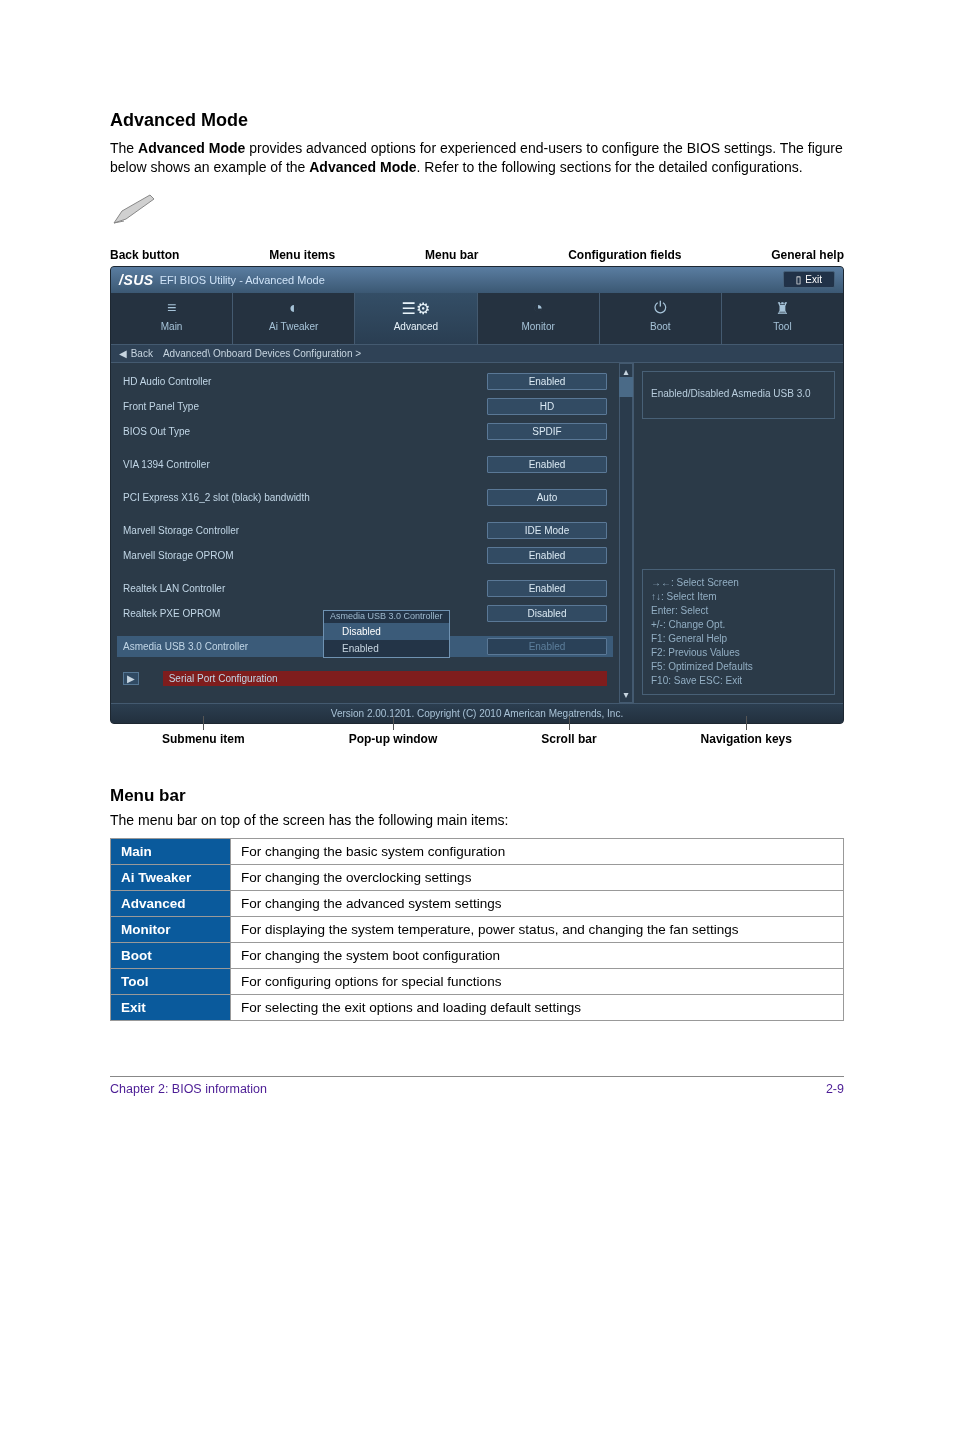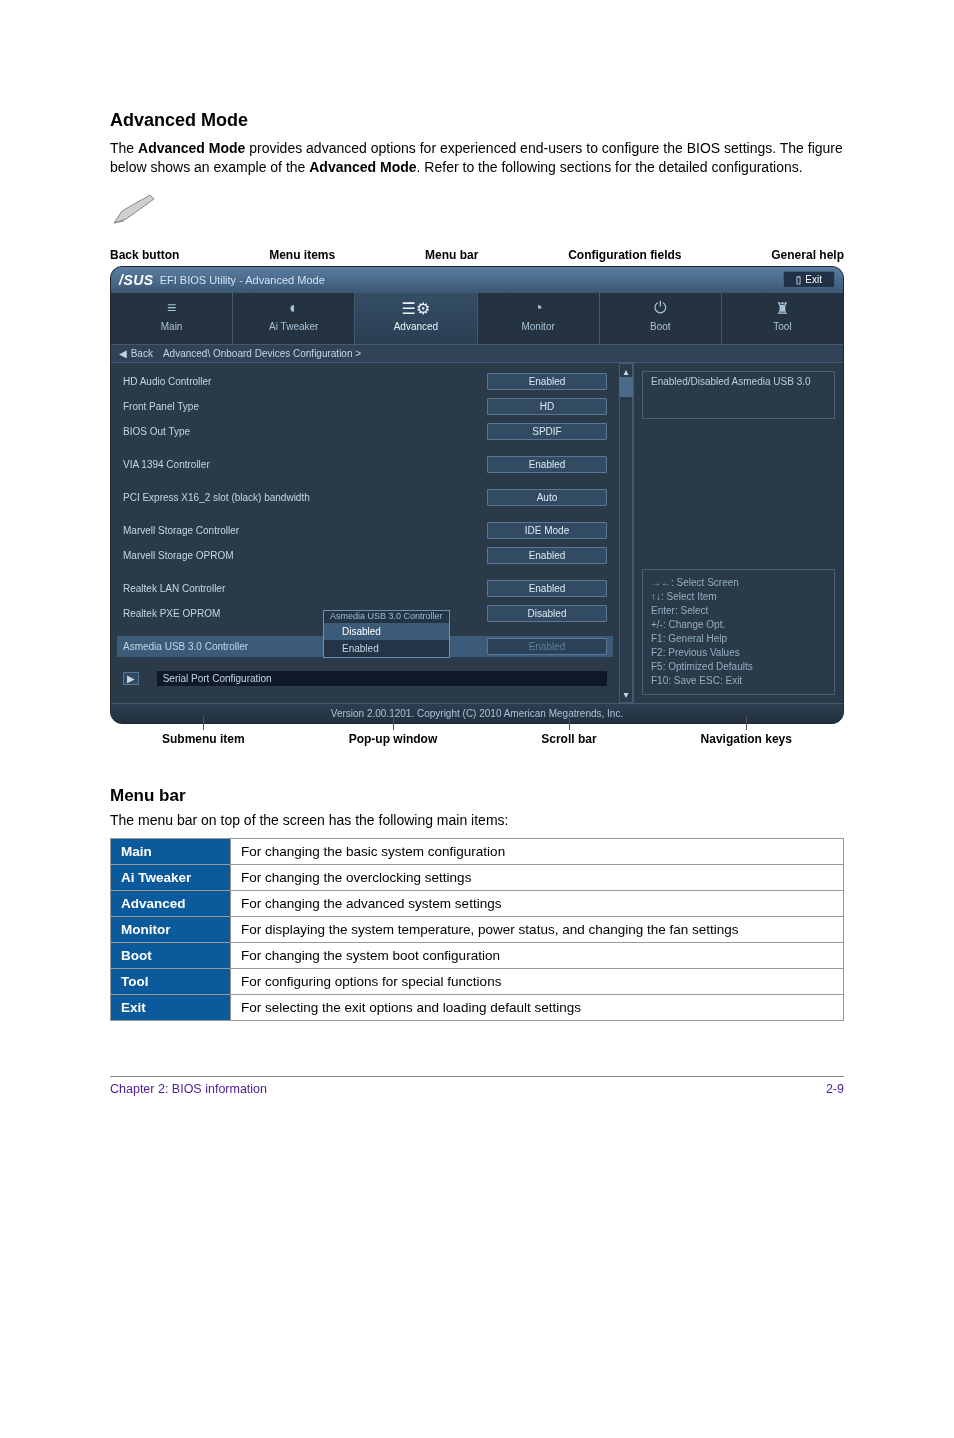--- a/index.html
+++ b/index.html
@@ -8,46 +8,46 @@
     .intro { line-height: 1.35; }
     .intro b { font-weight: bold; }
     .note-row { display: flex; align-items: center; gap: 18px; margin: 14px 0 18px 0; }
     .pen-icon { flex: 0 0 auto; }
     .pen-icon svg { width: 48px; height: 36px; }
     .note-text { border-bottom: 1px solid #aaa; padding-bottom: 16px; flex: 1; }
 
     .annotations { display: flex; justify-content: space-between; font-size: 12px; font-weight: bold; margin-bottom: 4px; }
     .ann { text-align: center; }
 
-    .bios-window { background: #2b3a48; border: 1px solid #1d2731; border-radius: 12px; color: #c7d5e0; font-size: 10px; position: relative; overflow: hidden; }
+    .bios-window { background: #2b3a48; border: 1px solid #1d2731; border-radius: 4px; color: #c7d5e0; font-size: 10px; position: relative; overflow: hidden; }
     .bios-title-row { display: flex; justify-content: space-between; align-items: center; padding: 4px 8px; background: linear-gradient(to bottom, #5a7da1, #3b5873); height: 26px; }
     .bios-title { display: flex; align-items: center; gap: 6px; color: #cfe3f7; font-size: 11px; }
     .asus-logo { font-style: italic; font-weight: bold; color: #fff; font-size: 14px; letter-spacing: 0.5px; }
     .exit-btn { background: #213248; color: #fff; border: 1px solid #45607a; border-radius: 2px; padding: 2px 12px; display: flex; align-items: center; gap: 4px; cursor: pointer; }
     .menu-tabs { display: flex; background: #253240; border-bottom: 1px solid #445a70; }
     .tab { flex: 1; text-align: center; padding: 6px 4px 12px 4px; display: flex; flex-direction: column; align-items: center; gap: 4px; color: #a6c3d8; border-right: 1px solid #445a70; }
     .tab:last-child { border-right: none; }
     .tab.active { background: linear-gradient(to bottom, #344e66, #2a3e52); color: #e8f3fa; }
     .tab-icon { font-size: 16px; height: 18px; }
     .breadcrumb { display: flex; align-items: center; gap: 10px; background: #2f4256; border-bottom: 1px solid #445a70; padding: 3px 8px; color: #c7d5e0; }
     .back-btn { display: flex; align-items: center; gap: 4px; cursor: pointer; }
     .bios-body { display: flex; min-height: 340px; }
     .bios-config { flex: 1; padding: 8px 6px; display: flex; flex-direction: column; gap: 4px; position: relative; }
-    .cfg-row { display: flex; align-items: center; gap: 14px; padding: 2px 6px; min-height: 16px; }
+    .cfg-row { display: flex; align-items: center; gap: 20px; padding: 2px 6px; min-height: 16px; }
     .cfg-row.group-gap { margin-top: 8px; }
     .cfg-label { flex: 1; color: #c1d6e6; }
     .cfg-value { width: 120px; background: #324b63; border: 1px solid #5a7896; text-align: center; padding: 2px 6px; color: #dbe9f3; border-radius: 1px; }
     .cfg-row.selected { background: #3b5b79; }
     .popup { position: absolute; border: 1px solid #6f92b2; background: #233447; margin-left: 36px; margin-top: 2px; }
     .popup .sub-label { padding: 0 6px 2px 6px; font-size: 9px; color: #9fb9cd; }
     .popup .opt { padding: 3px 18px; }
     .popup .opt.selected { background: #3b5b79; color: #fff; }
     .chev { background: #304a63; border: 1px solid #567794; padding: 0 3px; margin-right: 4px; }
     .bios-side { width: 210px; border-left: 1px solid #445a70; display: flex; flex-direction: column; }
-    .help-box { border: 1px solid #486076; margin: 8px; padding: 4px 8px; color: #b9cede; min-height: 48px; }
+    .help-box { border: 1px solid #486076; margin: 8px; padding: 16px 8px; color: #b9cede; min-height: 48px; }
     .scroll-col { width: 14px; background: #2a3b4c; border: 1px solid #445a70; display: flex; flex-direction: column; justify-content: space-between; align-items: center; padding: 2px 0; }
     .scroll-thumb { width: 14px; height: 20px; background: #4a6a87; }
     .nav-keys { margin: 0 8px 8px 8px; border: 1px solid #486076; padding: 6px 8px; line-height: 1.4; color: #92aec3; }
     .bios-footer { background: linear-gradient(to bottom, #2c3e50, #22303e); text-align: center; padding: 4px; color: #a8c2d6; font-size: 10px; border-top: 1px solid #445a70; }
     .callouts-bottom { display: flex; justify-content: space-around; font-size: 12px; font-weight: bold; margin-top: 8px; margin-bottom: 40px; }
     .callouts-bottom > div { position: relative; }
     .callouts-bottom > div::before { content: ""; position: absolute; left: 50%; top: -16px; width: 1px; height: 14px; background: #555; }
 
     .section-heading { font-size: 17px; font-weight: bold; margin-bottom: 6px; }
     .sub-intro { margin-bottom: 10px; }
@@ -170,21 +170,21 @@
             <span class="cfg-value" style="background:#2a4158;color:#5d7f9c">Enabled</span>
           </div>
         <div class="popup" style="position:absolute; top:-20px; left:170px;">
           <div class="sub-label">Asmedia USB 3.0 Controller</div>
           <div class="opt selected">Disabled</div>
           <div class="opt">Enabled</div>
         </div>
       </div>
       <div class="cfg-row group-gap">
           <span class="chev">▶</span>
-          <span class="cfg-label" style="background:#0f172a;padding:2px 6px;">Serial Port Configuration</span>
+          <span class="cfg-label" style="background:#7f1d1d;padding:2px 6px;">Serial Port Configuration</span>
         </div>
     </div>
     <div class="scroll-col">
       <div>▴</div>
       <div class="scroll-thumb"></div>
       <div style="flex:1"></div>
       <div>▾</div>
     </div>
     <div class="bios-side">
       <div class="help-box">Enabled/Disabled Asmedia USB 3.0</div>

